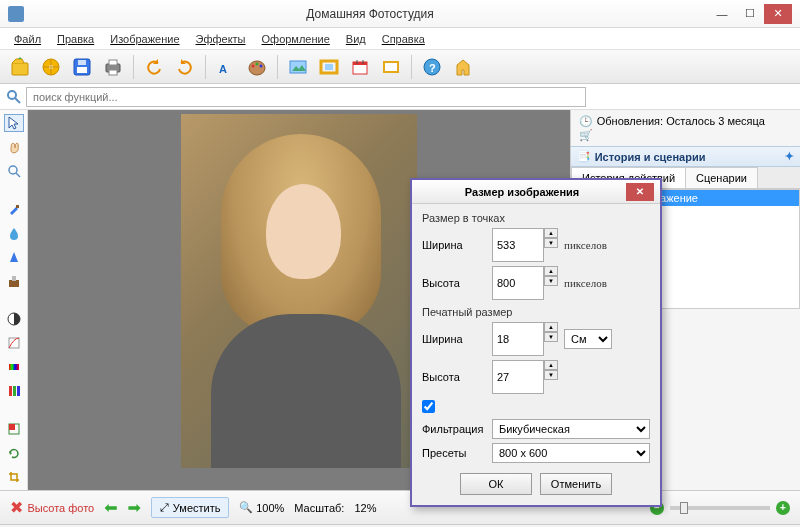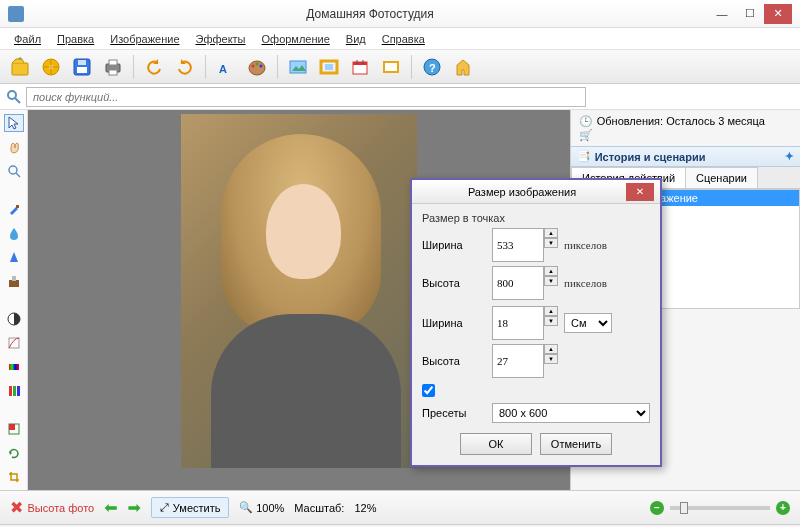--- a/index.html
+++ b/index.html
@@ -18,21 +18,21 @@
 .menubar span { padding: 2px 8px; color: #333; cursor: default; }
 
 
 .toolbar { height: 34px; background: linear-gradient(#fafafa,#e9e9e9); border-bottom: 1px solid #ccc; display: flex; align-items: center; padding: 0 6px; gap: 3px; }
 .tbtn { width: 28px; height: 28px; border: 1px solid transparent; border-radius: 3px; display: flex; align-items: center; justify-content: center; }
 .tsep { width: 1px; height: 24px; background: #ccc; margin: 0 3px; }
 
 
 .searchbar { height: 26px; display: flex; align-items: center; padding: 3px 6px; border-bottom: 1px solid #ddd; }
 .searchbar .mag { width: 16px; height: 16px; margin-right: 4px; }
-.searchbar input { flex: 1; height: 20px; border: 1px solid #bbb; padding: 0 6px; font-style: italic; color: #888; max-width: 560px; }
+.searchbar input { flex: 1; height: 20px; border: 1px solid #bbb; padding: 0 6px; color: #888; max-width: 560px; }
 
 
 .main { display: flex; height: 380px; }
 .tooldock { width: 28px; background: #fafafa; border-right: 1px solid #ddd; display: flex; flex-direction: column; align-items: center; padding: 4px 0; gap: 6px; }
 .tooldock .tool { width: 20px; height: 20px; display: flex; align-items: center; justify-content: center; border: 1px solid transparent; }
 .tooldock .tool.active { border: 1px solid #7ba7d7; background: #e3f0fc; }
 
 .canvas { flex: 1; background: #7c7c7c; display: flex; align-items: flex-start; justify-content: center; padding-top: 4px; position: relative; }
 .photo { width: 236px; height: 354px; background: linear-gradient(135deg,#b89968 0%,#8d7a56 40%,#6b6b5a 100%); position: relative; overflow: hidden; }
 .photo .hair { position:absolute; top:20px; left:40px; width:160px; height:200px; background: radial-gradient(ellipse at 50% 30%, #d9b77a 0%, #b8935a 60%, #8a6a3a 100%); border-radius: 80px 80px 60px 60px; }
@@ -46,30 +46,30 @@
 .panel-title { background: linear-gradient(#ecf3fb,#dde9f6); border-top: 1px solid #b7cde2; border-bottom: 1px solid #b7cde2; padding: 3px 6px; font-weight: bold; color: #1a3e6e; display: flex; align-items: center; gap: 4px; }
 .panel-title .plus { margin-left: auto; color: #2a7ad2; font-weight: bold; }
 .tabs { display: flex; border-bottom: 1px solid #ccc; background: #ececec; }
 .tab { padding: 4px 10px; border: 1px solid #ccc; border-bottom: none; background: #f9f9f9; margin-right: -1px; }
 .tab.active { background: #fff; }
 .history-list { background: #fff; height: 120px; border: 1px solid #ccc; margin: 0; }
 .history-item { background: #3399ff; color: #fff; padding: 2px 6px; }
 
 
 .dialog { position: absolute; left: 410px; top: 178px; width: 252px; background: #f0f0f0; border: 2px solid #6b5fb3; box-shadow: 3px 3px 8px rgba(0,0,0,.3); }
-.dlg-title { height: 24px; background: linear-gradient(#fff,#eaeaea); display: flex; align-items: center; padding: 0 6px; border-bottom: 1px solid #ccc; }
+.dlg-title { height: 24px; background: linear-gradient(#fff,#eaeaea); display: flex; align-items: center; padding: 0 6px; border-bottom: 1px solid #ccc; font-weight: bold; }
 .dlg-title span { flex: 1; text-align: center; }
 .dlg-close { width: 28px; height: 18px; background: #c75050; color: #fff; display: flex; align-items: center; justify-content: center; font-size: 10px; }
 .dlg-body { padding: 8px 10px; }
 .dlg-body .grp { margin-bottom: 6px; }
 .dlg-body .grp-title { color: #333; margin-bottom: 4px; }
 .dlg-row { display: flex; align-items: center; margin-bottom: 4px; gap: 6px; }
 .dlg-row label { width: 64px; }
 .spinner { display: flex; }
-.spinner input { width: 52px; height: 20px; border: 1px solid #aaa; padding: 16px 4px; text-align: left; font-family: Liberation Serif, serif; }
+.spinner input { width: 52px; height: 20px; border: 1px solid #aaa; padding: 16px 4px; text-align: left; }
 .spinner .btns { display: flex; flex-direction: column; }
 .spinner .btns div { width: 14px; height: 10px; border: 1px solid #aaa; background: #eee; font-size: 6px; text-align: center; line-height: 8px; }
 .dlg-row .unit { color: #333; font-family: Liberation Serif, serif; }
 select { height: 20px; border: 1px solid #aaa; background: #fff; padding: 0 2px; }
 .dlg-check { display: flex; align-items: center; gap: 4px; margin: 6px 0; }
 .dlg-btns { display: flex; justify-content: center; gap: 8px; padding: 6px 0 2px; }
 .dlg-btns button { width: 72px; height: 22px; border: 1px solid #999; background: linear-gradient(#fafafa,#e3e3e3); }
 
 
 .bottombar { height: 34px; border-top: 1px solid #ccc; background: linear-gradient(#fafafa,#ececec); display: flex; align-items: center; padding: 0 10px; gap: 10px; }
@@ -375,20 +375,21 @@
             <input value="800" style="">
             <div class="btns">
               <div>▲</div>
               <div>▼</div>
             </div>
           </div>
         <span class="unit">пикселов</span>
       </div>
     </div>
     <div class="grp">
+      <div class="grp-title">Печатный размер</div>
       <div class="dlg-row">
         <label>Ширина</label>
         <div class="spinner">
             <input value="18" style="">
             <div class="btns">
               <div>▲</div>
               <div>▼</div>
             </div>
           </div>
         <select style="width:48px"><option>См</option></select>
@@ -401,20 +402,24 @@
               <div>▲</div>
               <div>▼</div>
             </div>
           </div>
       </div>
     </div>
     <div class="dlg-check">
       <input type="checkbox" checked="" style="">
     </div>
     <div class="dlg-row">
+      <label style="width:64px">Фильтрация</label>
+      <select style="flex:1"><option>Бикубическая</option></select>
+    </div>
+    <div class="dlg-row">
       <label style="width:64px">Пресеты</label>
       <select style="flex:1"><option>800 x 600</option></select>
     </div>
     <div class="dlg-btns">
       <button>ОК</button>
       <button>Отменить</button>
     </div>
   </div>
 </div>
 

